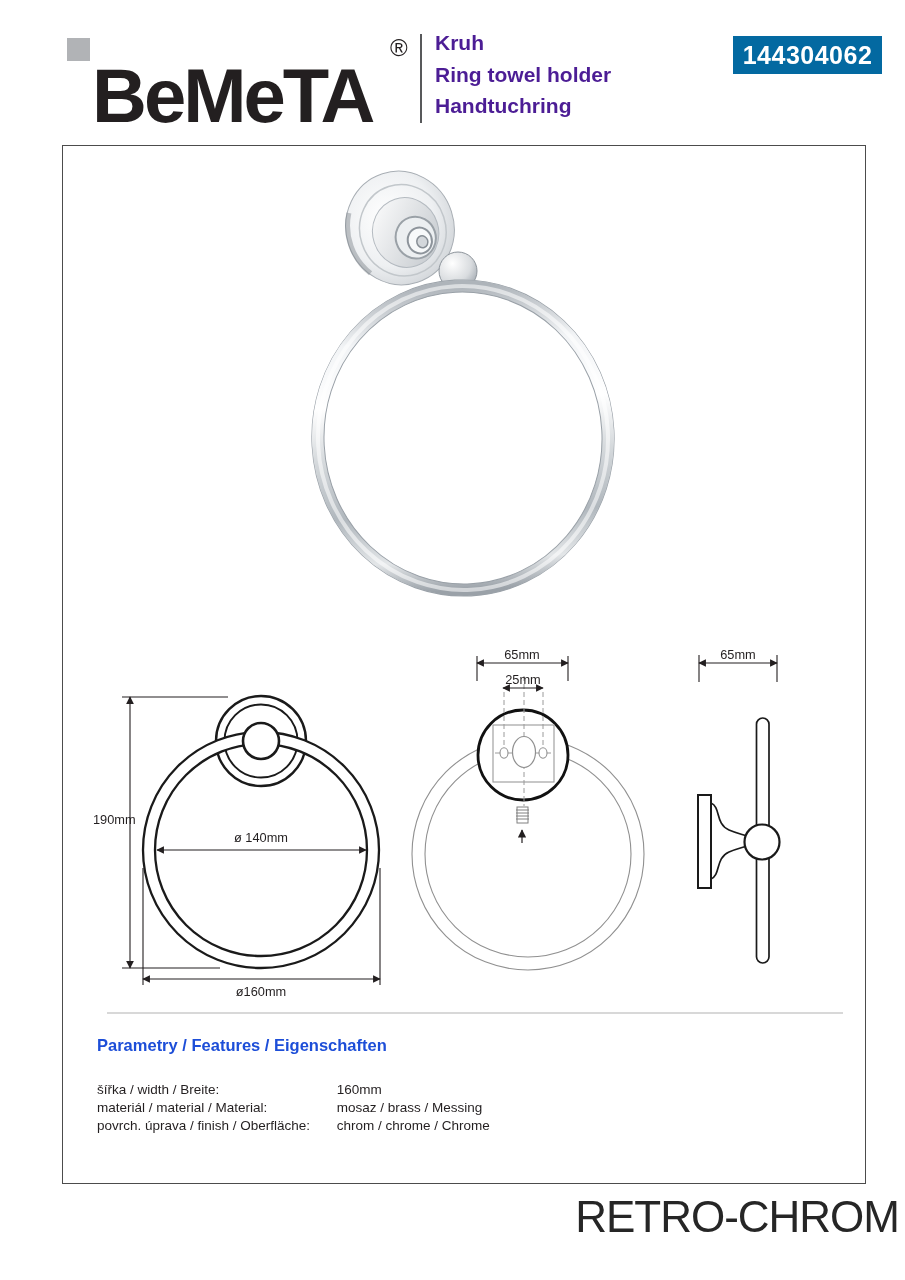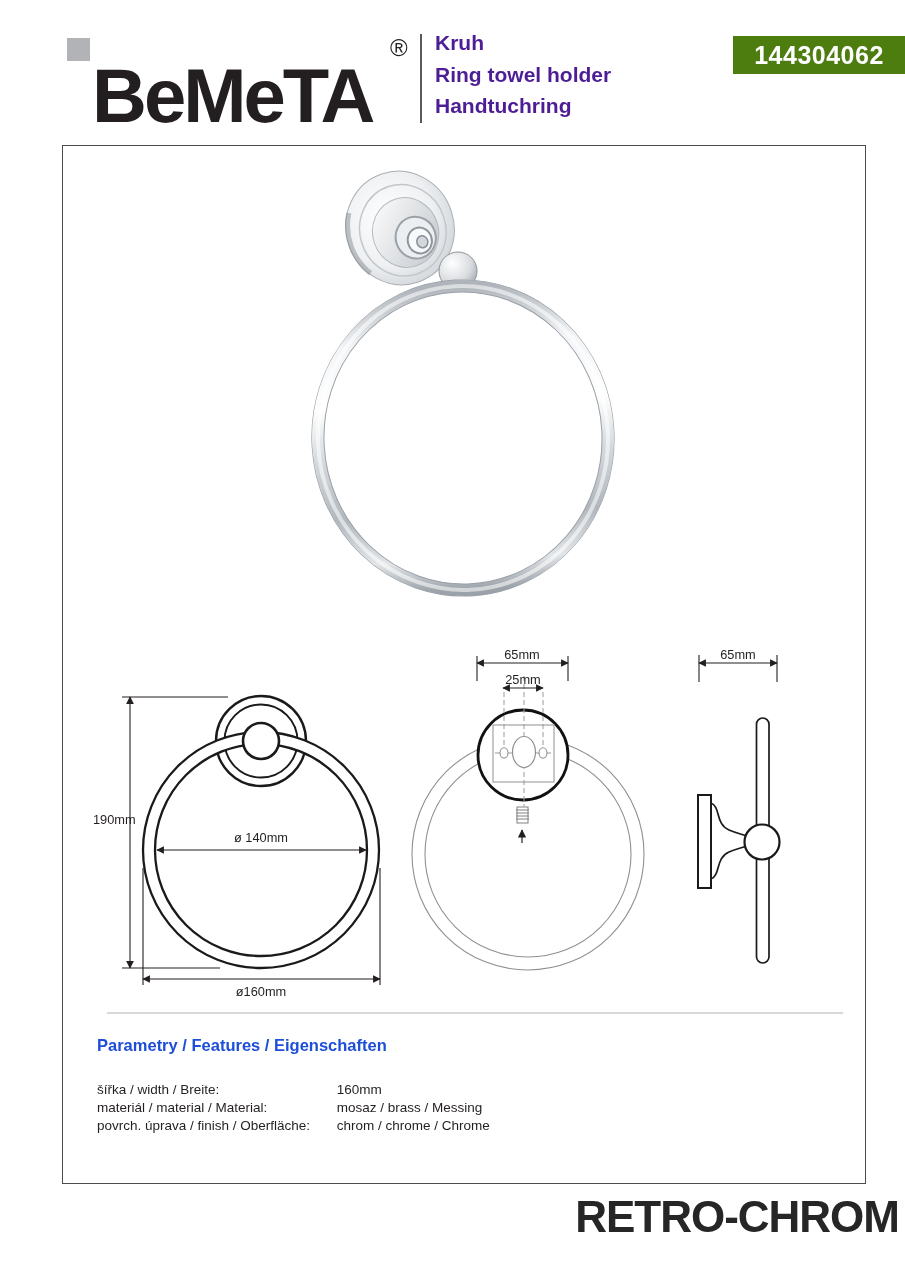--- a/index.html
+++ b/index.html
@@ -6,37 +6,37 @@
   .page{position:relative;width:905px;height:1280px;background:#fff;overflow:hidden;
         font-family:"Liberation Sans",sans-serif;color:#231f20;}
   
   .logo-sq{position:absolute;left:67px;top:38px;width:23px;height:23px;background:#b1b3b6;}
   .logo-text{position:absolute;left:92px;top:26px;font-size:76px;line-height:1;
              font-weight:bold;letter-spacing:-3px;color:#231f20;margin-top:32px;}
   .logo-reg{position:absolute;left:390px;top:34px;font-size:24px;font-weight:normal;color:#231f20;}
   .hdr-divider{position:absolute;left:420px;top:34px;width:2px;height:89px;background:#58595b;}
   .names{position:absolute;left:435px;top:27px;font-size:21px;font-weight:bold;
          line-height:31.5px;color:#4c1d95;white-space:nowrap;}
-  .code-badge{position:absolute;left:733px;top:36px;width:172px;height:38px;background:#4d7c0f;
+  .code-badge{position:absolute;left:733px;top:36px;width:149px;height:38px;background:#0369a1;
               color:#fff;font-size:25px;font-weight:bold;display:flex;align-items:center;
               justify-content:center;letter-spacing:0.5px;}
   
   .main-box{position:absolute;left:62px;top:145px;width:804px;height:1039px;
             border:1.5px solid #4c4c4c;box-sizing:border-box;background:#fff;}
   .photo-svg{position:absolute;left:300px;top:160px;}
   .draw-svg{position:absolute;left:62px;top:628px;}
   
   .params{position:absolute;left:97px;top:1036px;}
   .params h2{margin:0;font-size:16.5px;font-weight:bold;color:#1d4ed8;}
   .prows{margin-top:26px;}
   .prow{font-size:13.5px;line-height:17.8px;white-space:nowrap;}
   .plabel{display:inline-block;width:236px;}
   .pvalue{display:inline-block;}
   
-  .series{position:absolute;right:6px;top:1192px;font-size:44px;font-weight:bold;
+  .series{position:absolute;right:6px;top:1192px;font-size:44px;font-weight:normal;
           letter-spacing:-1px;color:#262626;white-space:nowrap;}
 </style>
 </head>
 <body>
 
 <div class="page">
 
   <div>
     <span class="logo-sq"></span>
     <span class="logo-text">BeMeTA</span>

